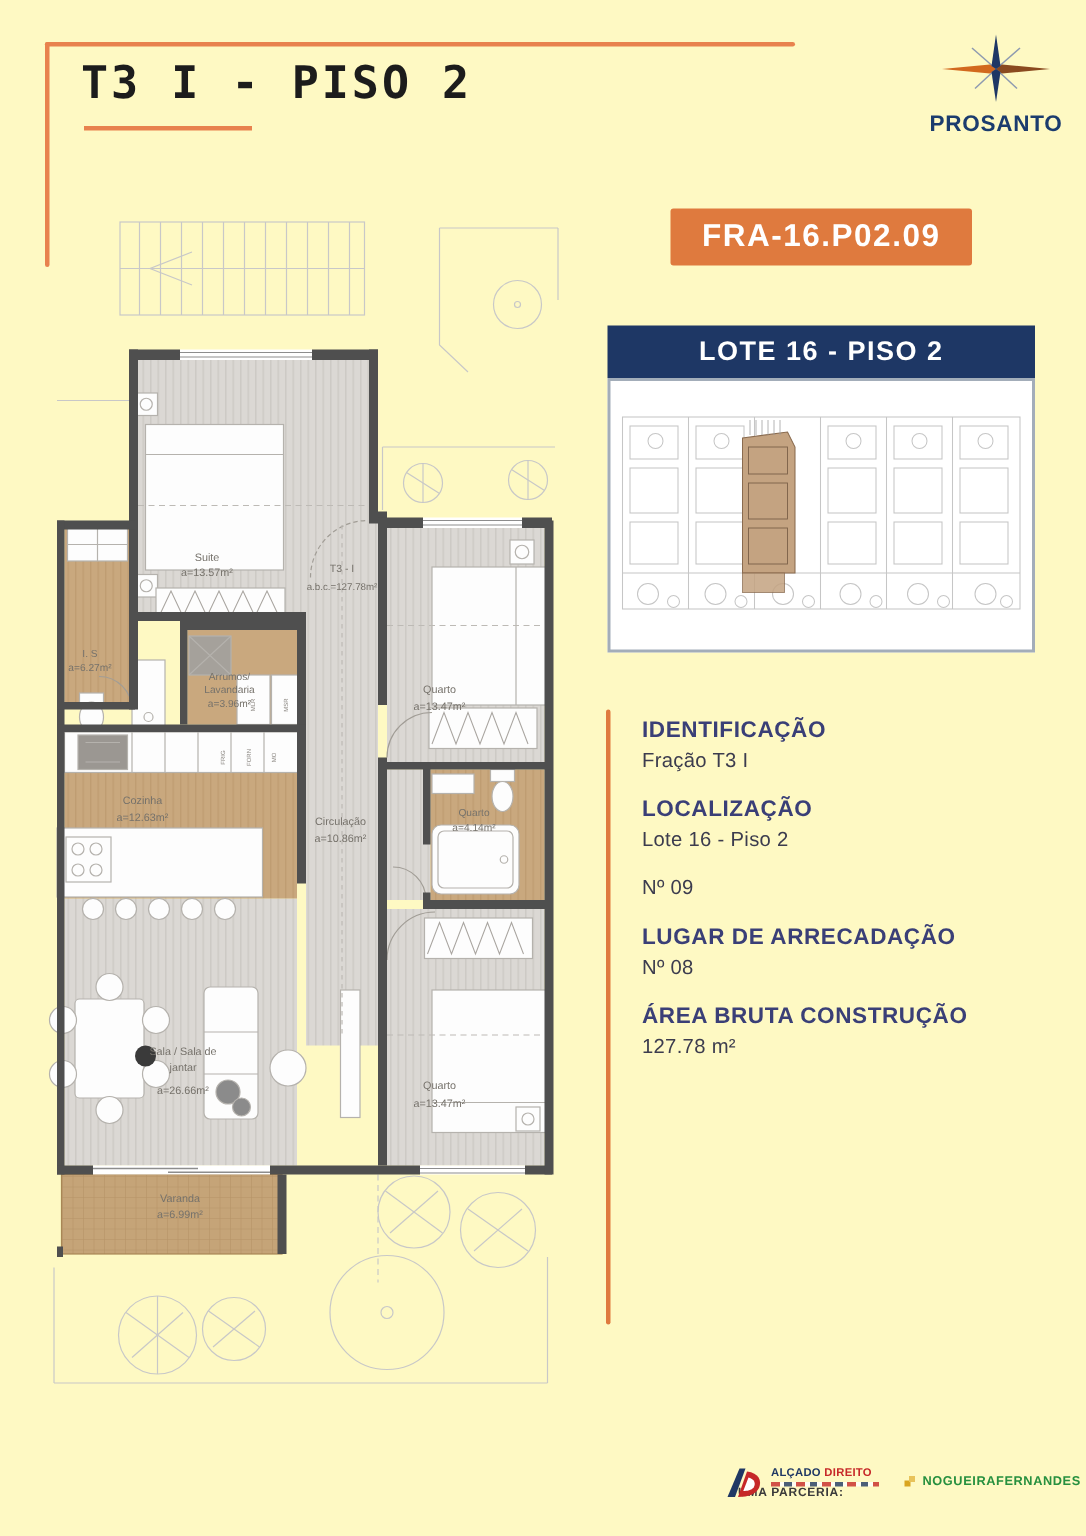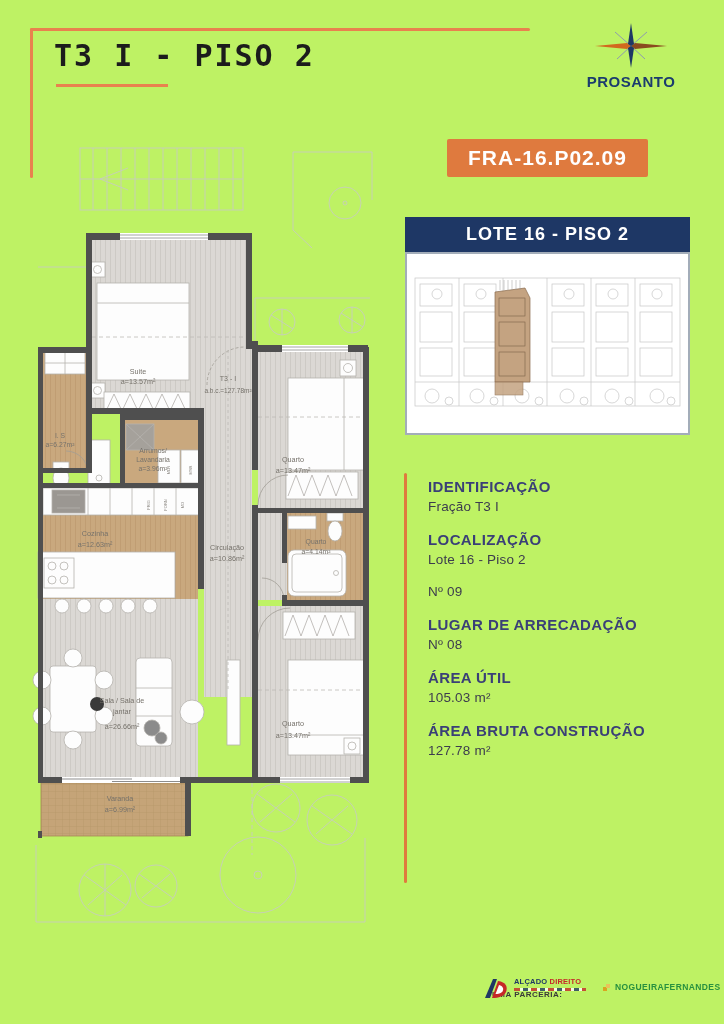--- a/index.html
+++ b/index.html
@@ -1,24 +1,24 @@
 <!DOCTYPE html>
 <html><head>
 <meta charset="utf-8">
 <style>
   html,body{margin:0;padding:0;background:#ffffff;}
-  .page{position:relative;width:724px;height:1024px;background:#bef264;overflow:hidden;
+  .page{position:relative;width:724px;height:1024px;background:#fef9c3;overflow:hidden;
         font-family:"Liberation Sans",sans-serif;}
   
   .frame-top{position:absolute;left:30px;top:28px;width:500px;height:2.5px;background:#E8824E;border-radius:2px;}
   .frame-left{position:absolute;left:30px;top:28px;width:2.5px;height:150px;background:#E8824E;border-radius:2px;}
   .title{position:absolute;left:54px;top:38px;font-family:"DejaVu Sans Mono",monospace;
          font-weight:bold;font-size:30px;letter-spacing:2px;color:#1c1c1c;}
   .title-underline{position:absolute;left:56px;top:84px;width:112px;height:3px;background:#E8824E;}
-  .brand{position:absolute;left:583px;top:22px;width:96px;text-align:center;}
+  .brand{position:absolute;left:616px;top:22px;width:96px;text-align:center;}
   .brand-name{font-weight:bold;font-size:15px;color:#1B3C6E;letter-spacing:0.5px;margin-top:1px;}
   
   .badge{position:absolute;left:447px;top:139px;width:201px;height:38px;background:#DF7A3E;
          color:#ffffff;font-weight:bold;font-size:21px;letter-spacing:1px;
          display:flex;align-items:center;justify-content:center;border-radius:2px;}
   .banner{position:absolute;left:405px;top:217px;width:285px;height:35px;background:#1E3765;
           color:#ffffff;font-weight:bold;font-size:18px;letter-spacing:1px;
           display:flex;align-items:center;justify-content:center;}
   .sitemap{position:absolute;left:405px;top:252px;width:285px;height:183px;background:#ffffff;
            border:2px solid #A3ADB9;box-sizing:border-box;}
@@ -146,24 +146,20 @@
     <div class="info-item">
       <div class="info-label">LOCALIZAÇÃO</div>
       <div class="info-value">Lote 16 - Piso 2</div>
     </div>
     <div class="info-item">
       <div class="info-value">Nº 09</div>
     </div>
     <div class="info-item">
       <div class="info-label">LUGAR DE ARRECADAÇÃO</div>
       <div class="info-value">Nº 08</div>
-    </div>
-    <div class="info-item">
-      <div class="info-label">ÁREA ÚTIL</div>
-      <div class="info-value">105.03 m²</div>
     </div>
     <div class="info-item">
       <div class="info-label">ÁREA BRUTA CONSTRUÇÃO</div>
       <div class="info-value">127.78 m²</div>
     </div>
   </div>
 
   <svg viewBox="0 130 410 830" style="position:absolute;left:0;top:130px;width:410px;height:830px;">
     <defs>
       <pattern id="floorStripes" width="5" height="5" patternUnits="userSpaceOnUse">

